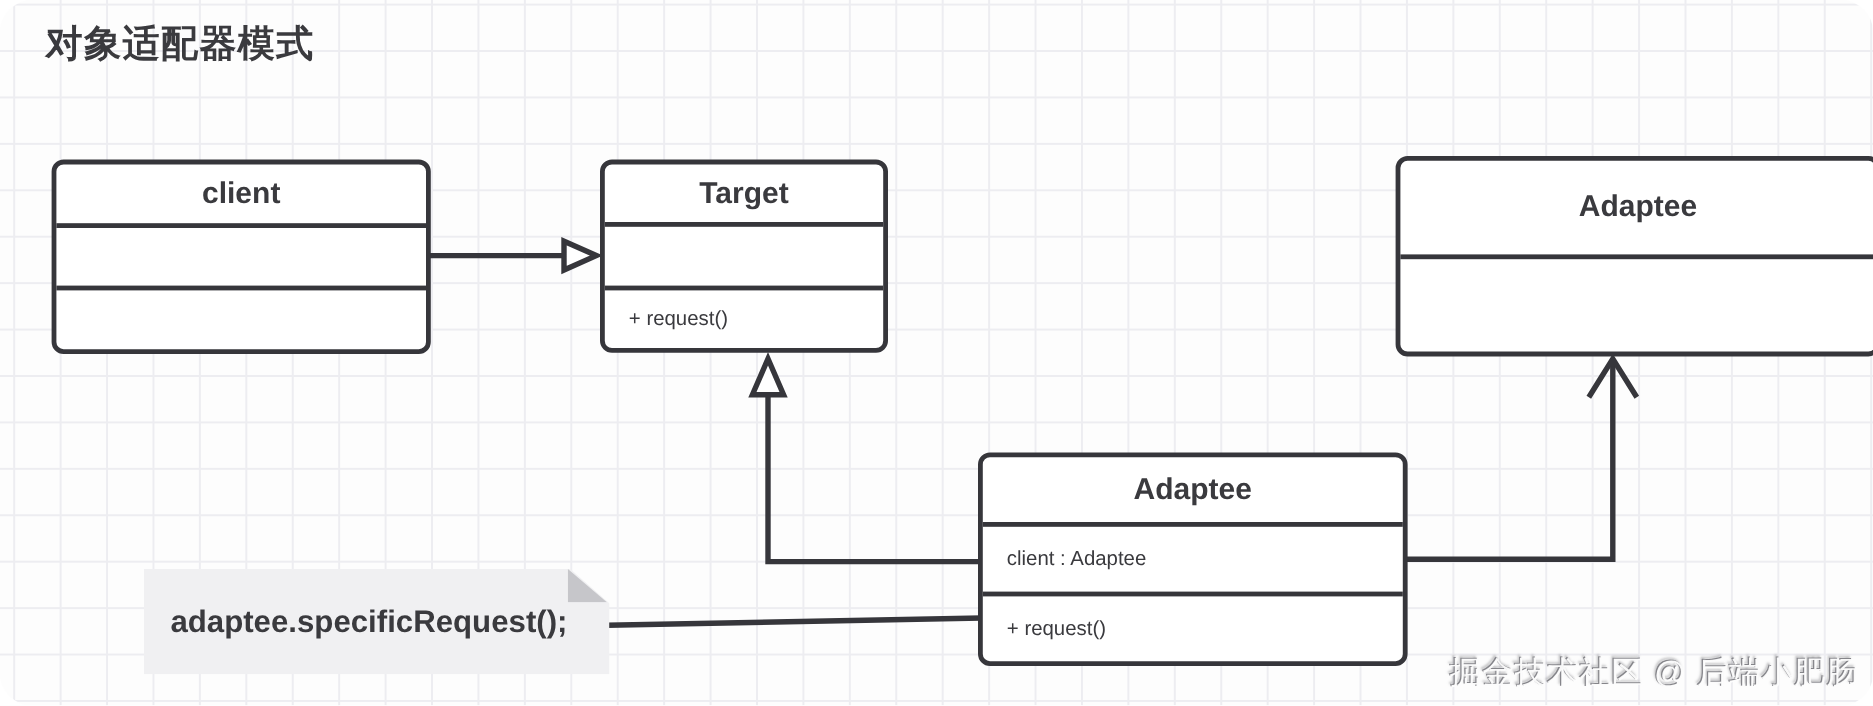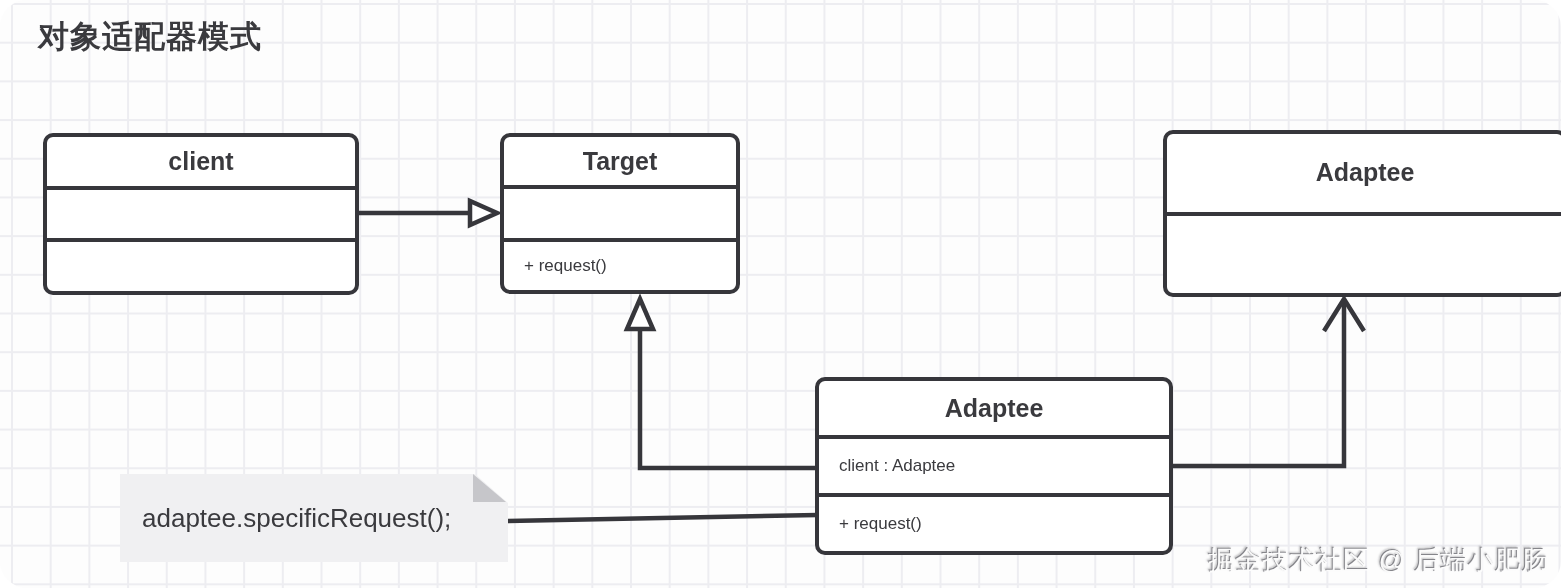--- a/index.html
+++ b/index.html
@@ -37,21 +37,21 @@
   #cls-target {left:500px; top:133px; width:240px; height:161px;}
   #cls-adaptee{left:1163px;top:130px; width:404px; height:167px;}
   #cls-adapter{left:815px; top:377px; width:358px; height:178px;}
   #edges{position:absolute;left:0;top:0;width:1561px;height:588px;}
   #note{
     position:absolute;left:120px;top:474px;width:388px;height:88px;
     background:#f0f0f2;
     clip-path:polygon(0 0, 355px 0, 388px 29px, 388px 100%, 0 100%);
     display:flex;align-items:center;
     padding-left:22px;box-sizing:border-box;
-    font-size:26px;font-weight:normal;color:#3a3a3e;
+    font-size:26px;font-weight:bold;color:#3a3a3e;
   }
   #note-fold{
     position:absolute;left:473px;top:474px;width:33px;height:28px;
     background:#c6c6ca;
     clip-path:polygon(0 0, 100% 100%, 0 100%);
   }
   #watermark{
     position:absolute;right:12px;bottom:10px;
     font-size:26px;letter-spacing:1px;
     color:rgba(253,253,253,0.96);

